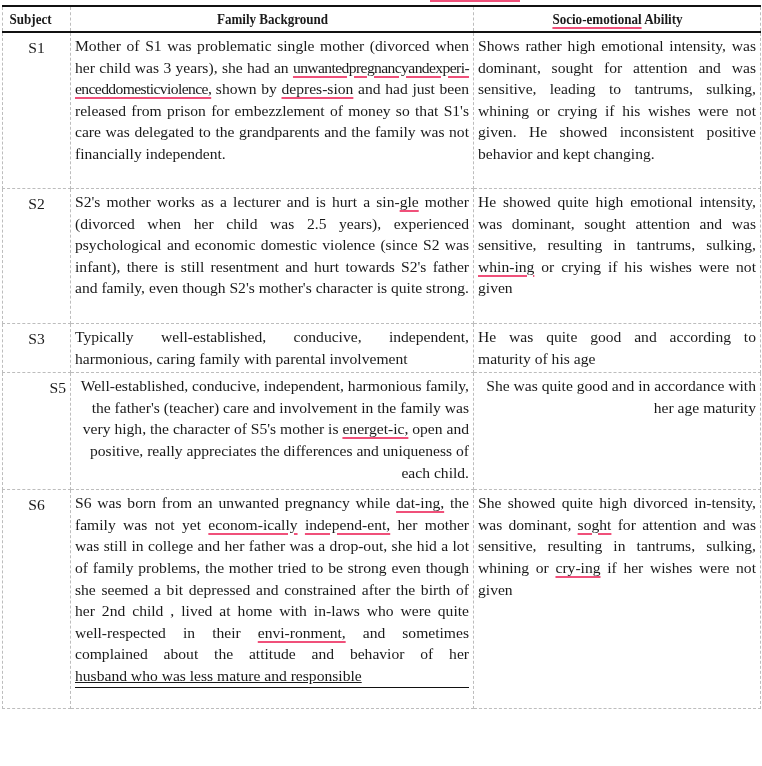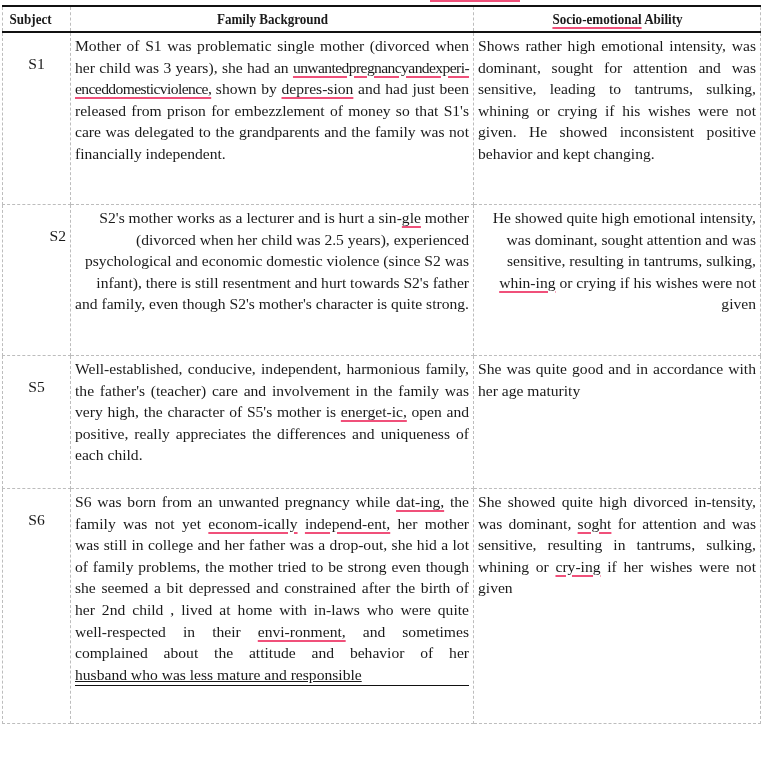--- a/index.html
+++ b/index.html
@@ -12,29 +12,29 @@
   table.main col.c2 { width: 403px; }
   table.main col.c3 { width: 287px; }
   thead th { font-family: "Liberation Serif", serif; font-weight: bold; font-size: 14.5px;
              transform: scaleX(0.9); transform-origin: center;
              border-top: 2px solid #111; border-bottom: 2px solid #111;
              border-left: 1px dashed #bdbdbd; border-right: 1px dashed #bdbdbd;
              height: 24px; padding: 0 4px; text-align: center; vertical-align: middle; }
   thead th:first-child { text-align: left; padding-left: 3px; }
   tbody td { border: 1px dashed #bdbdbd; vertical-align: top; padding: 2px 4px 3px 4px;
              font-size: 15.6px; line-height: 21.6px; }
-  td.subj { text-align: center; padding-top: 20px; }
+  td.subj { text-align: center; padding-top: 4px; }
   td.just { text-align: justify; margin-left: 48px; }
   .ul { text-decoration: underline; text-decoration-color: #f0507a; text-decoration-thickness: 2px; text-underline-offset: 3px; }
   .cond { letter-spacing: -0.6px; }
   tr.r1 td { height: 148px; }
-  tr.r2 td { height: 127px; text-align: right; }
+  tr.r2 td { height: 127px; }
   tr.r3 td { height: 40px; }
   tr.r4 td { height: 63px; }
-  tr.r5 td { height: 109px; }
+  tr.r5 td { height: 109px; text-align: right; }
   tr.r6 td { height: 211px; }
   .lastline { border-bottom: 1.5px solid #111; display: inline-block; width: 100%; text-decoration: underline; }
 </style>
 </head>
 <body>
 
 <div class="caption-sliver">
   <div class="mark"></div>
 </div>
 
@@ -58,20 +58,25 @@
       <td class="just"><span>Mother of S1 was problematic single mother (divorced when her child was 3 years), she had an </span><span class="ul cond">unwantedpregnancyandexperi-enceddomesticviolence,</span><span> shown by </span><span class="ul">depres-sion</span><span> and had just been released from prison for embezzlement of money so that S1's care was delegated to the grandparents and the family was not financially independent.</span></td>
       <td class="just"><span>Shows rather high emotional intensity, was dominant, sought for attention and was sensitive, leading to tantrums, sulking, whining or crying if his wishes were not given. He showed inconsistent positive behavior and kept changing.</span></td>
     </tr>
 
     <tr class="r2">
       <td class="subj">S2</td>
       <td class="just"><span>S2's mother works as a lecturer and is hurt a sin-</span><span class="ul">gle</span><span> mother (divorced when her child was 2.5 years), experienced psychological and economic domestic violence (since S2 was infant), there is still resentment and hurt towards S2's father and family, even though S2's mother's character is quite strong.</span></td>
       <td class="just"><span>He showed quite high emotional intensity, was dominant, sought attention and was sensitive, resulting in tantrums, sulking, </span><span class="ul">whin-ing</span><span> or crying if his wishes were not given</span></td>
     </tr>
 
+    <tr class="r3">
+      <td class="subj">S3</td>
+      <td class="just"><span>Typically well-established, conducive, independent, harmonious, caring family with parental involvement</span></td>
+      <td class="just"><span>He was quite good and according to maturity of his age</span></td>
+    </tr>
 
 
     <tr class="r5">
       <td class="subj">S5</td>
       <td class="just"><span>Well-established, conducive, independent, harmonious family, the father's (teacher) care and involvement in the family was very high, the character of S5's mother is </span><span class="ul">energet-ic,</span><span> open and positive, really appreciates the differences and uniqueness of each child.</span></td>
       <td class="just"><span>She was quite good and in accordance with her age maturity</span></td>
     </tr>
 
     <tr class="r6">
       <td class="subj">S6</td>

